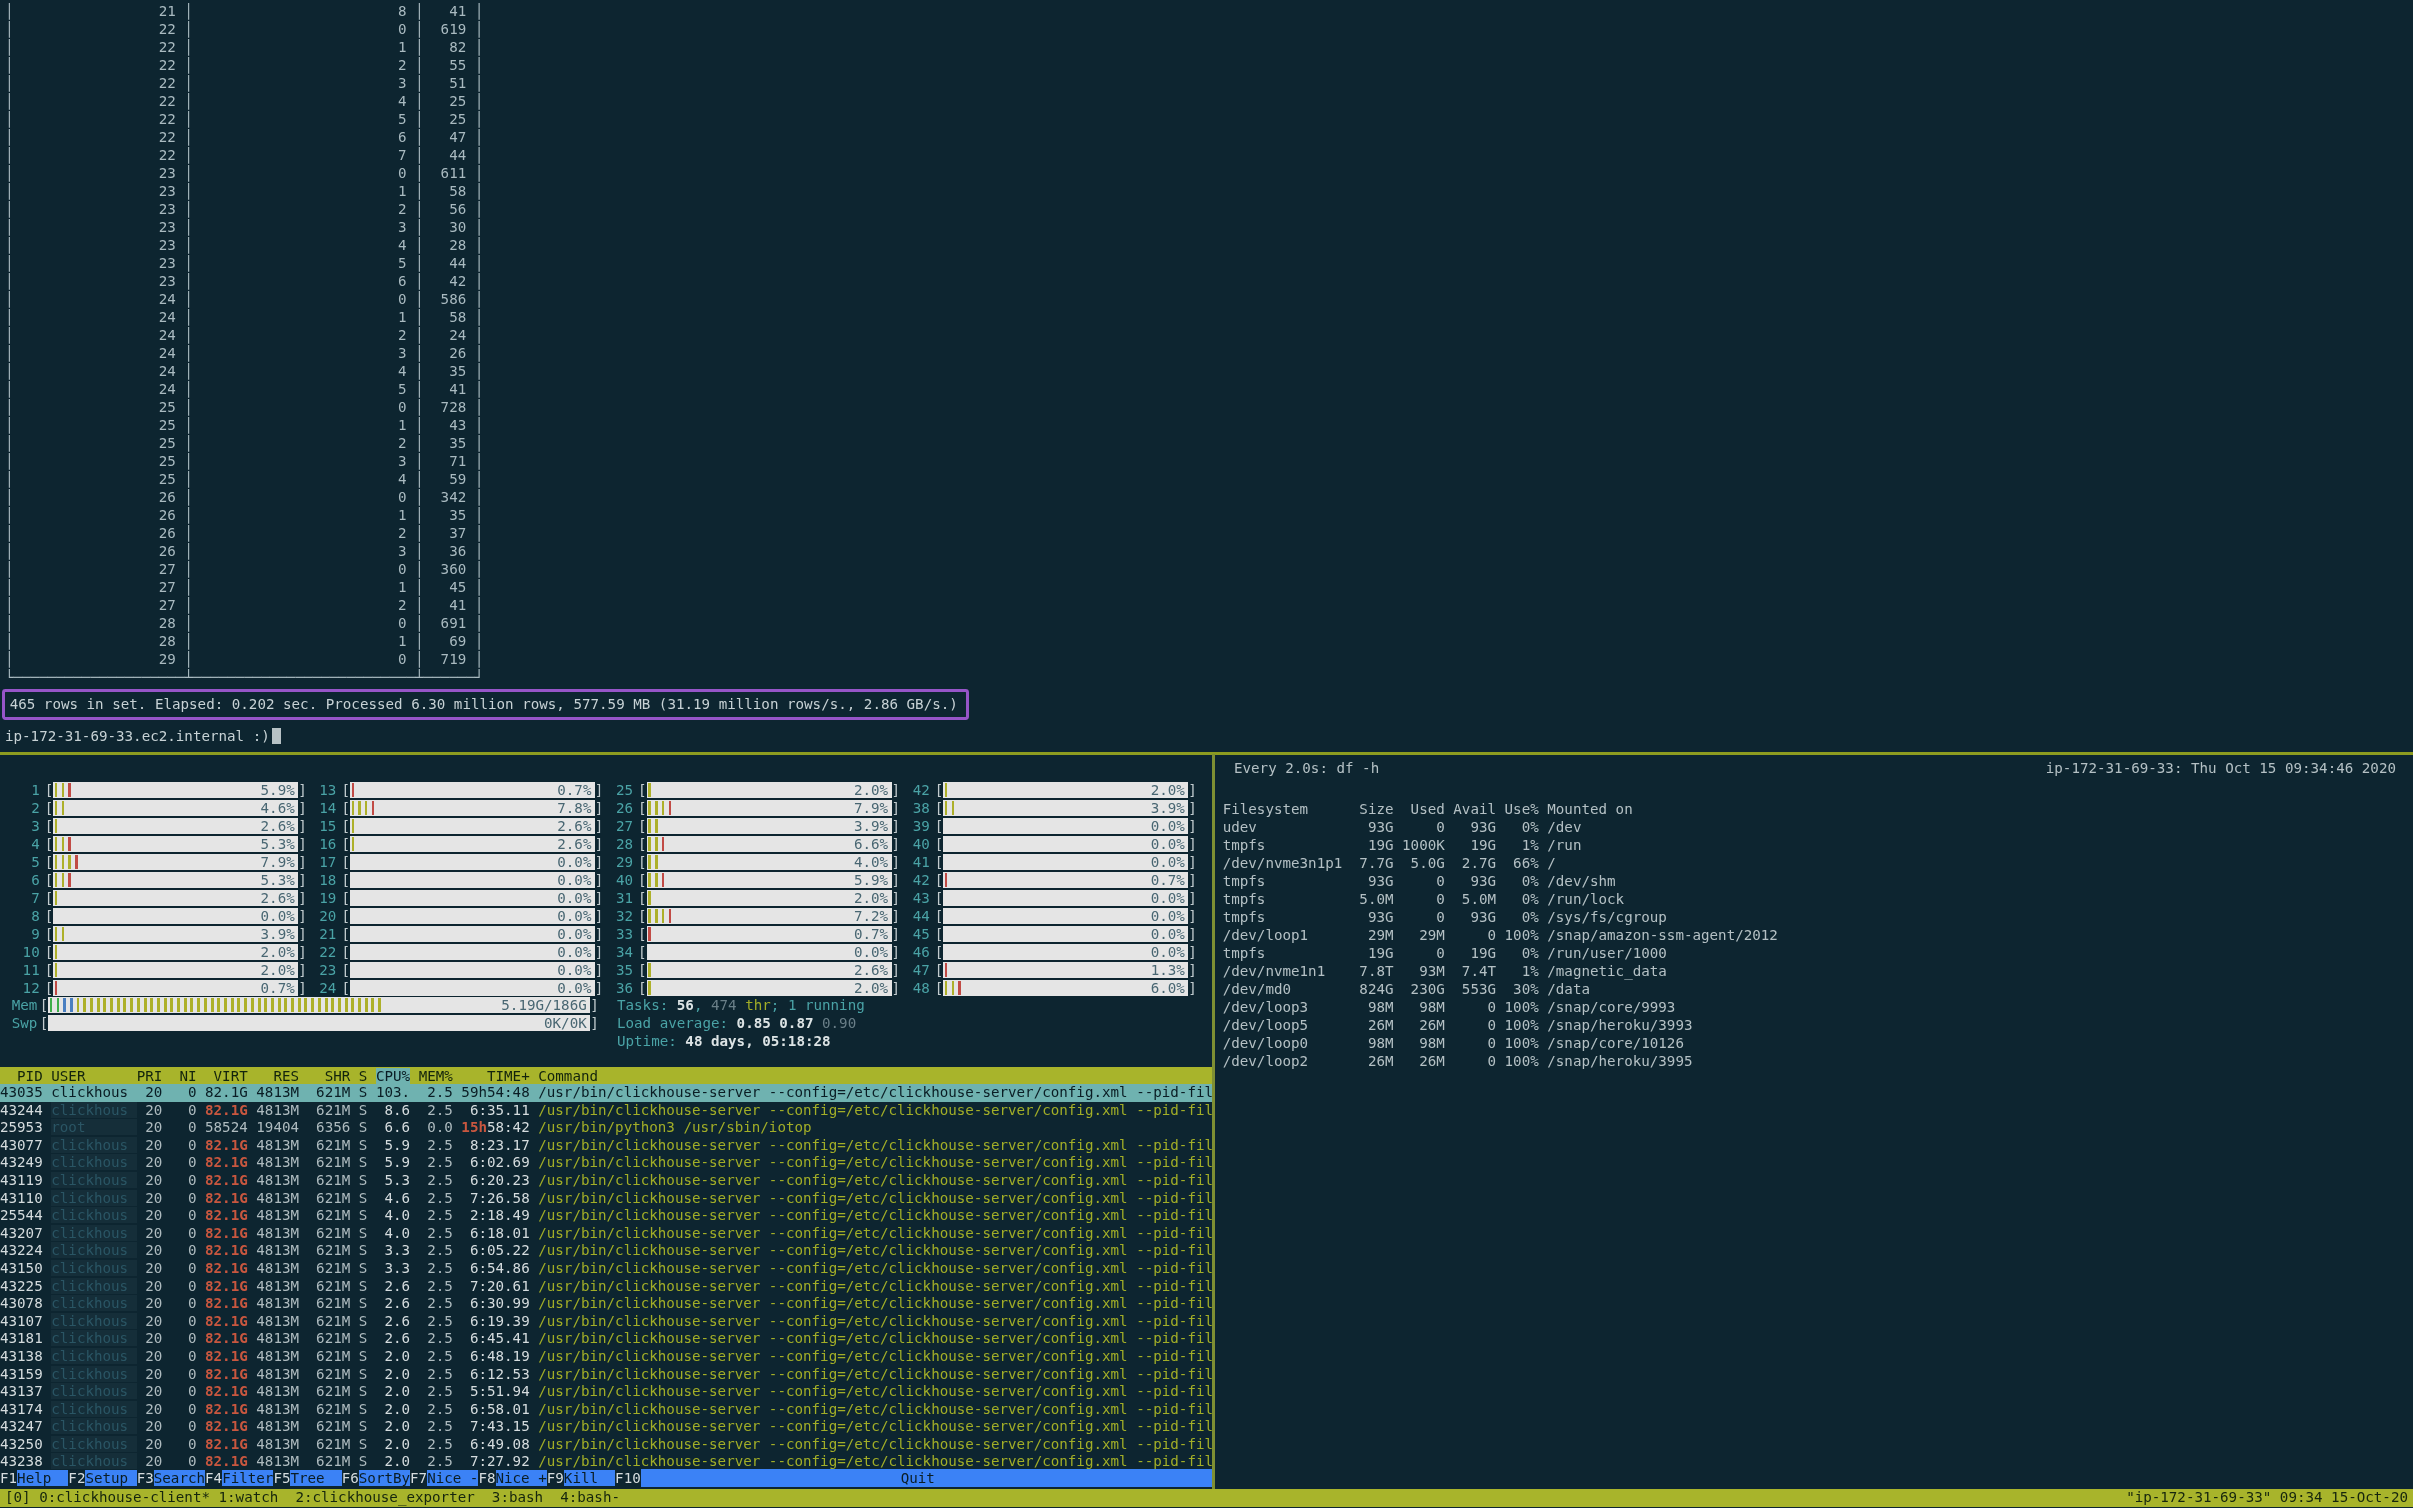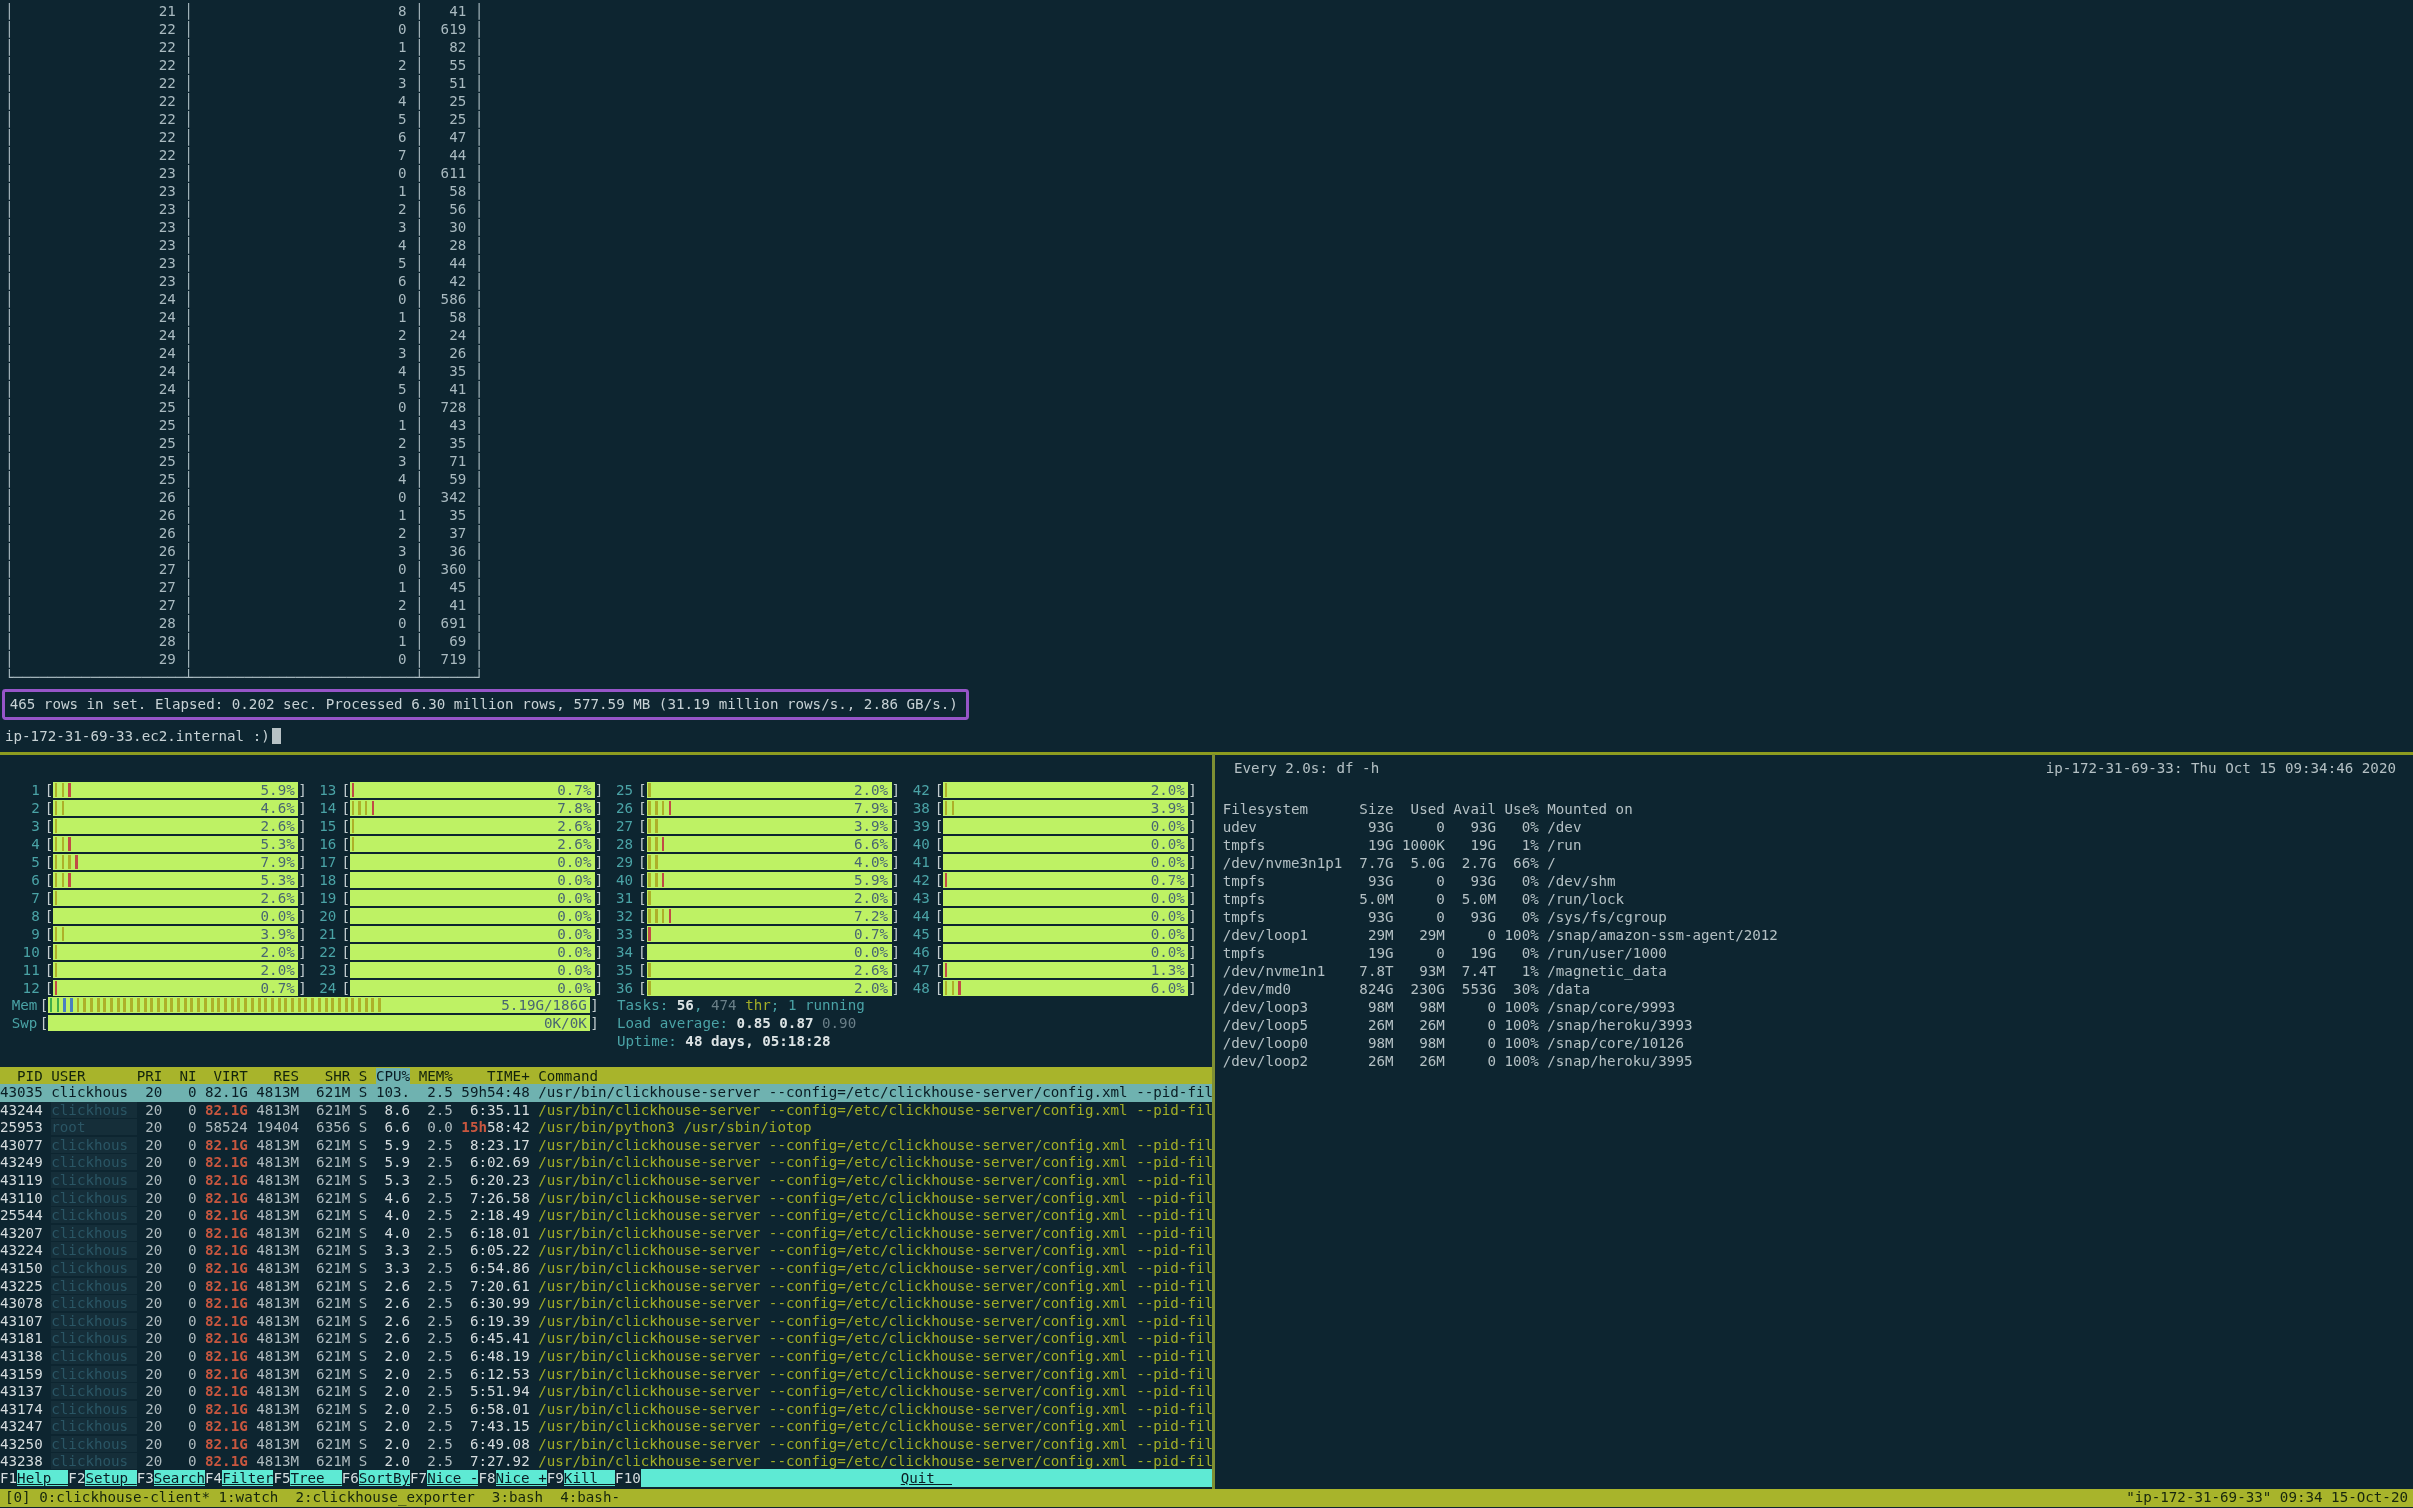--- a/index.html
+++ b/index.html
@@ -28,21 +28,21 @@
   .divider-v { position:absolute; left:1212px; top:754px; width:2.5px; height:735px; background:#7e8f33; }
 
   
   .pane-htop { position:absolute; left:0; top:754px; width:1212px; height:735px; overflow:hidden; }
   .cpu-cols { position:absolute; left:11.7px; top:27px; display:flex; }
   .cpu-col { width:295px; margin-right:1.7px; }
   .meter-row { display:flex; align-items:center; height:18px; }
   .mnum { width:28px; text-align:right; color:#4aa3a6; flex:none; margin-right:5px; }
   .mlabel { width:28px; text-align:left; color:#4aa3a6; flex:none; }
   .mbrk { color:#c2cccf; flex:none; }
-  .mbar { flex:1; height:16px; background:#bef264; position:relative; overflow:hidden; }
+  .mbar { flex:1; height:16px; background:#e5e5e5; position:relative; overflow:hidden; }
   .tk { position:absolute; top:0.8px; width:2.5px; height:14.2px; }
   .mpct { position:absolute; right:3.4px; top:0; line-height:16px; color:#486672; }
   .wide-meter { position:absolute; left:11.7px; width:587px; }
   .info-block { position:absolute; left:617px; top:242px; }
   .info-line { height:18px; white-space:pre; }
   .lbl-teal { color:#4aa3a6; }
   .val-bold { color:#dde4e5; font-weight:bold; }
   .val-dim  { color:#6a7f88; }
   .val-olive{ color:#a2ae27; }
 
@@ -54,21 +54,21 @@
   .proc-row .pid  { color:#d5dcde; }
   .proc-row .user { color:#2a5564; background:rgba(130,170,180,0.07); }
   .proc-row .vred { color:#c9573f; font-weight:bold; }
   .proc-row .hot  { color:#c9573f; font-weight:bold; }
   .proc-row .bw   { color:#d5dcde; }
   .proc-row .cmd  { color:#a2ae27; }
   .proc-row.selected, .proc-row.selected span { background:#6fb2b0; color:#0a1d24; font-weight:normal; }
 
   .fkey-bar { position:absolute; left:0; top:715px; width:1212px; height:18.4px; display:flex; white-space:pre; }
   .fk { color:#d5dcde; line-height:18.4px; }
-  .fl { background:#5eead4; color:#0a1d24; line-height:18.4px;text-decoration:underline; }
+  .fl { background:#3b82f6; color:#0a1d24; line-height:18.4px; }
   .fl.fill { flex:1;text-align:center; }
 
   
   .pane-watch { position:absolute; left:1216px; top:754px; width:1198px; height:735px; overflow:hidden; }
   .watch-header { position:absolute; left:0; top:5px; width:100%; display:flex;
                   justify-content:space-between; padding:0 18px; color:#b4c0c4; white-space:pre; }
   .df-pre { position:absolute; left:6.7px; top:46px; color:#b4c0c4; }
 
   
   .statusbar { position:absolute; left:0; top:1489px; width:2413px; height:17.6px;

